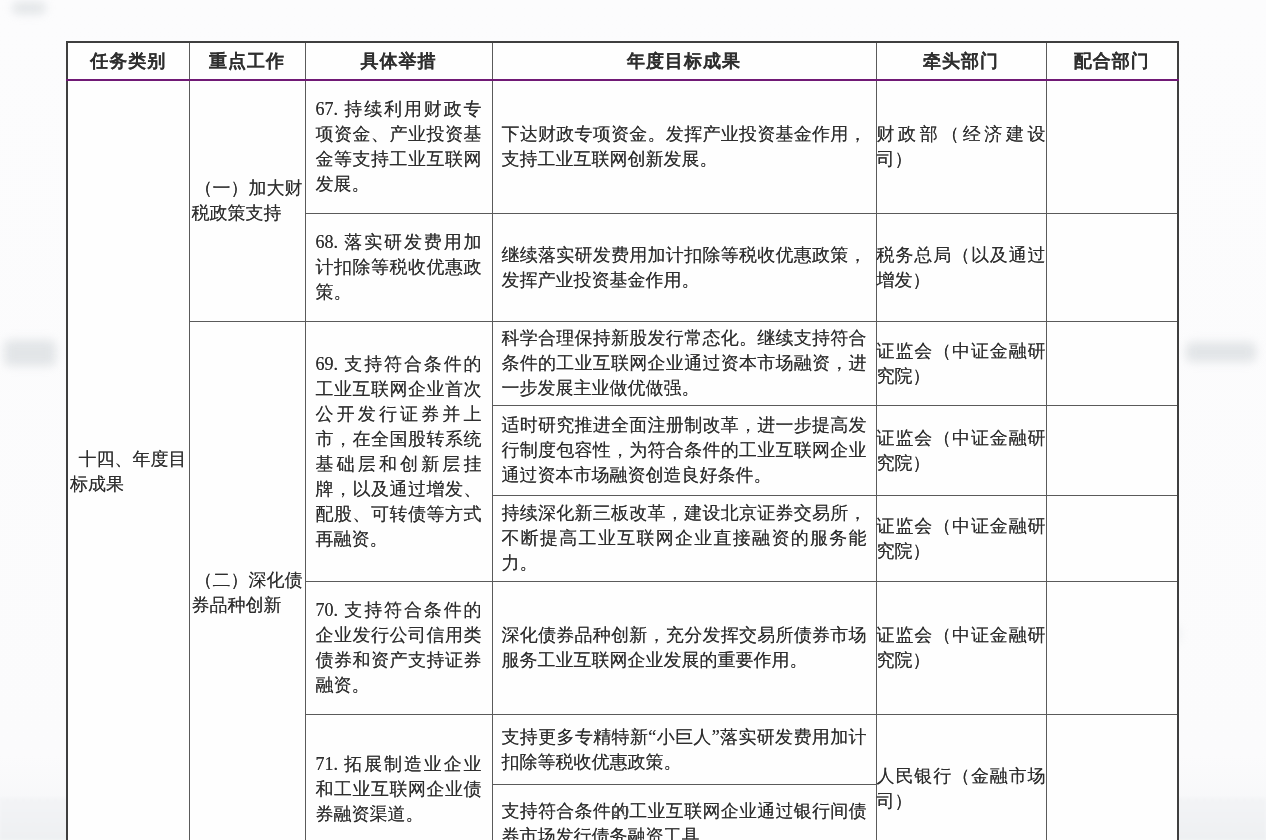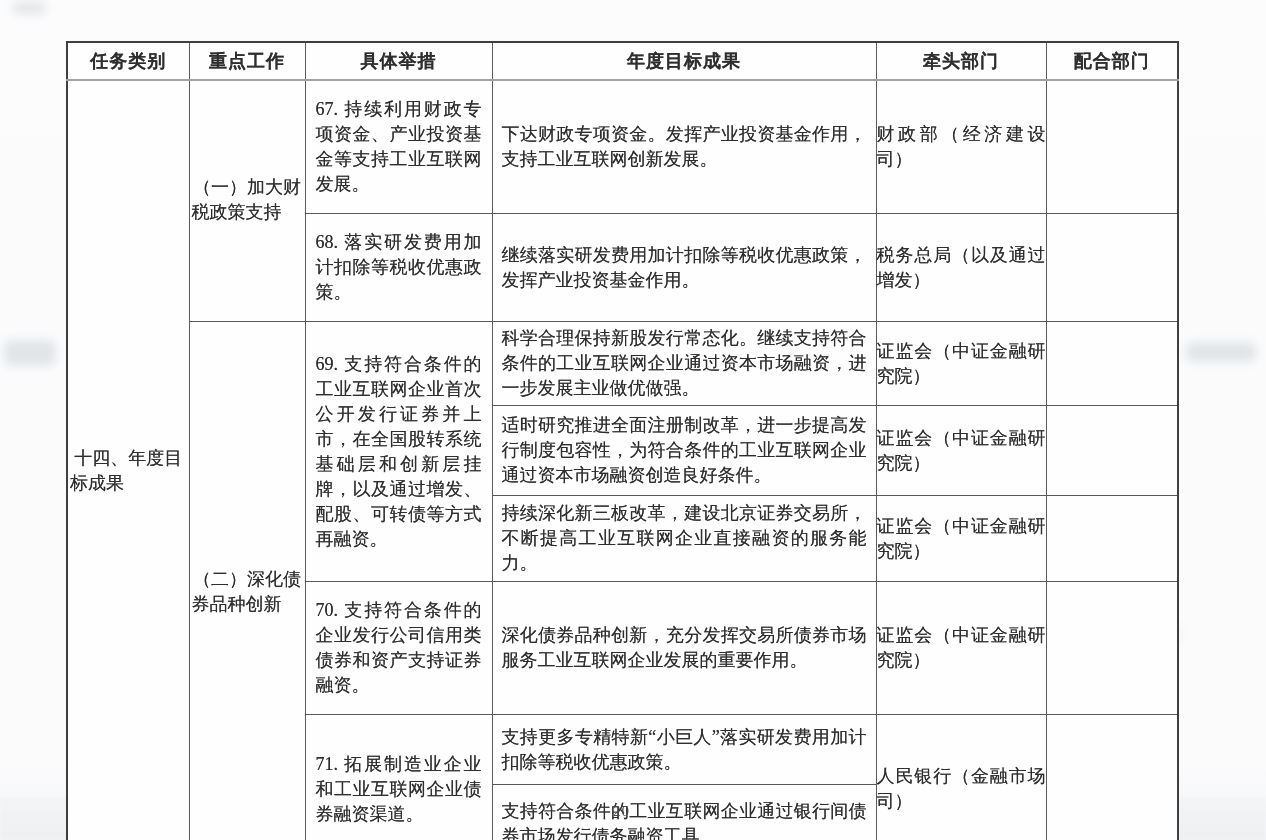--- a/index.html
+++ b/index.html
@@ -46,34 +46,33 @@
     text-shadow: 0 0 0.6px rgba(45,45,45,0.75);
   }
   .doc-table, .doc-table th, .doc-table td {
     border: 1px solid #5a5a5a;
   }
   table.doc-table { border: 2px solid #3f3f3f; }
   .doc-table th {
     font-weight: bold;
     text-align: center;
     vertical-align: middle;
-    border-bottom: 2px solid #a3a3a3;
+    border-bottom: 2px solid #701a75;
     padding: 5px 4px;
     letter-spacing: 1px;
   }
   .doc-table td {
     vertical-align: middle;
     padding: 3px 9px;
     text-align: justify;
     text-align-last: left;
   }
   td.center-cell {
-    text-align: center;
+    text-align: right;
     padding: 3px 2px;
-    font-family: Liberation Mono, monospace;
   }
   td.measure-cell { padding: 16px 10px; }
   td.lead-cell { padding: 3px 0; }
   .page-number {
     position: absolute;
     left: 66px; top: 803px; width: 1111px;
     text-align: center;
     font-size: 15px;
     color: #4a4a4a;
     letter-spacing: 1px;

